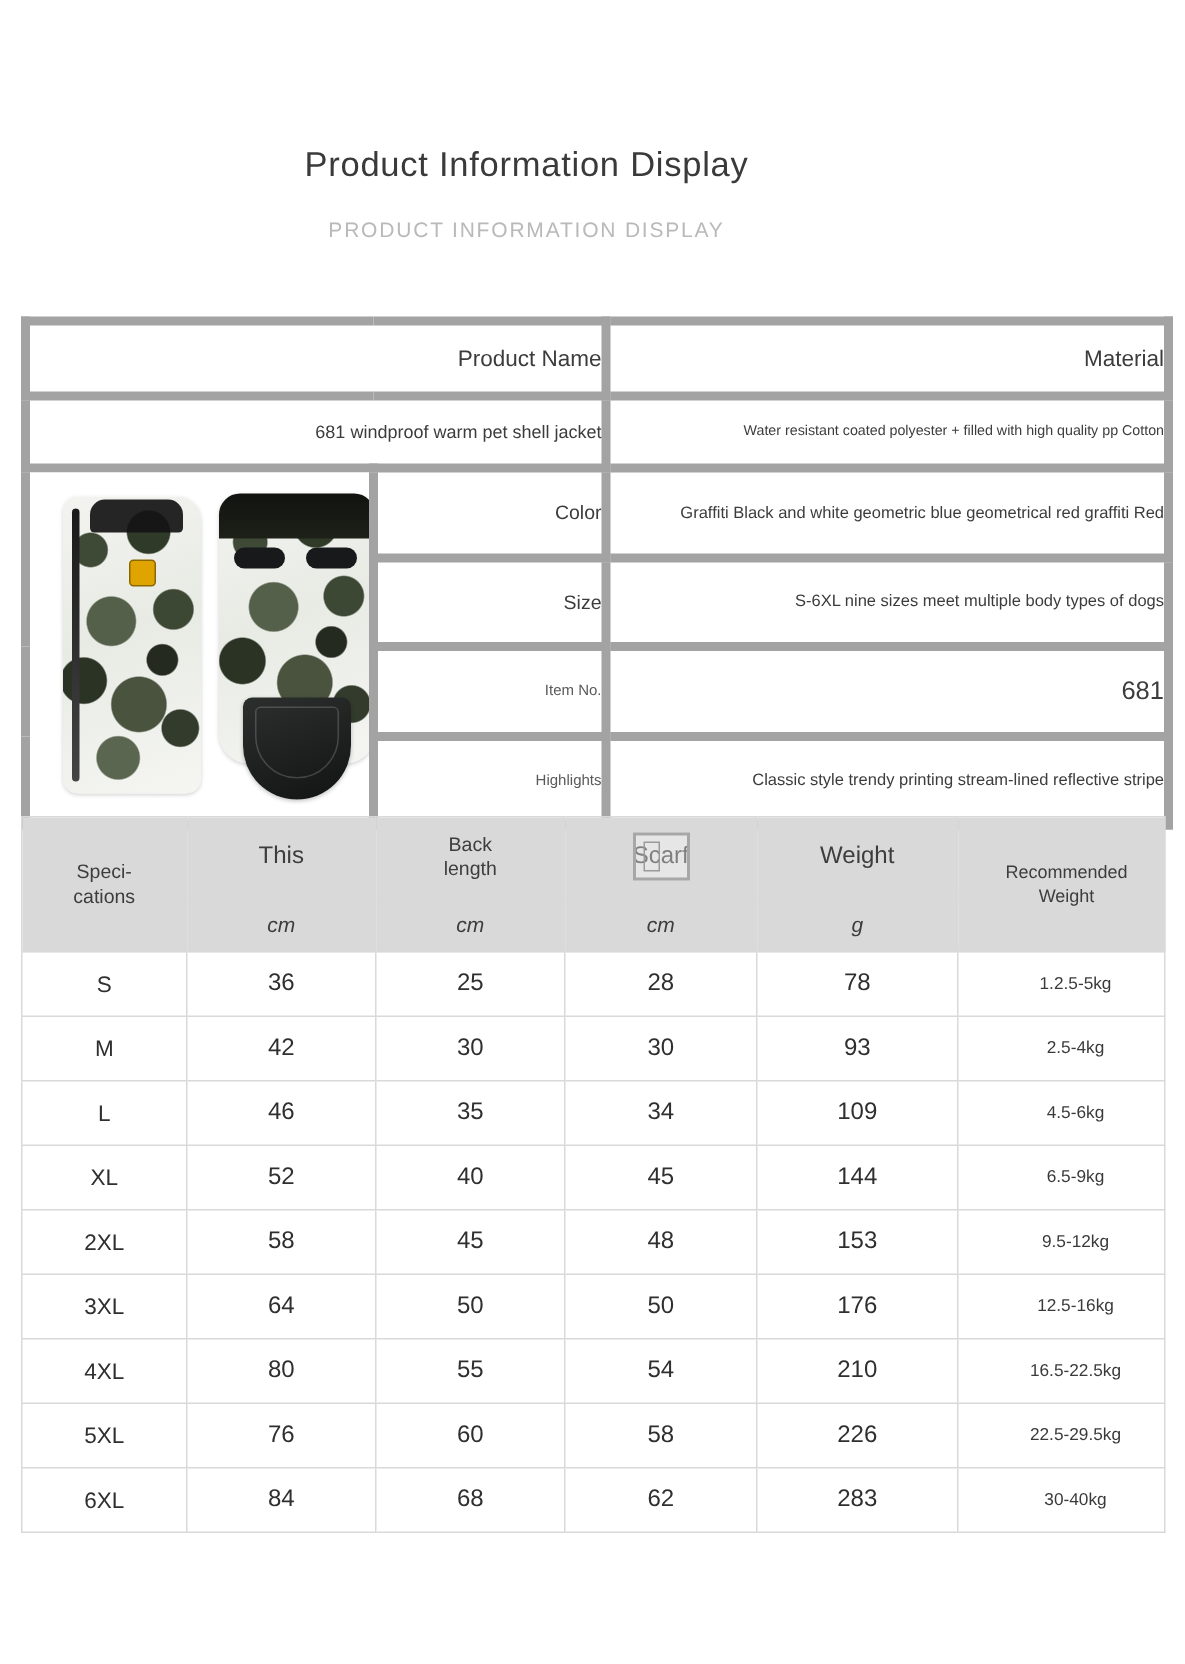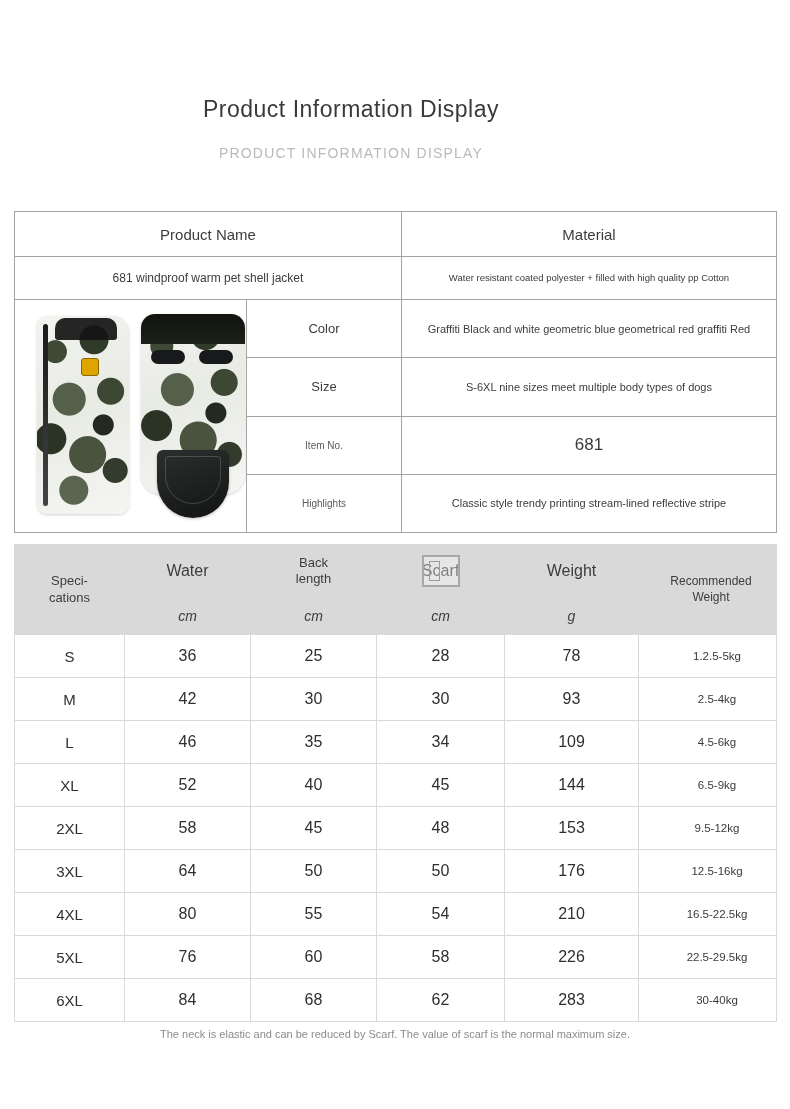--- a/index.html
+++ b/index.html
@@ -44,24 +44,24 @@
   
   .info-table {
     position: absolute;
     left: 14px;
     top: 211px;
     width: 762px;
     border-collapse: collapse;
     table-layout: fixed;
   }
   .info-table td {
-    border: 1px solid #a3a3a3;
+    border: 6px solid #a3a3a3;
     padding: 0;
     vertical-align: middle;
-    text-align: center;
+    text-align: right;
   }
   .cell-pad {
     padding: 8px 10px;
   }
   .hdr-name {
     font-size: 15px;
     color: #3c3c3c;
     height: 44px;
   }
   .hdr-material {
@@ -374,21 +374,21 @@
       <col style="width:128px">
       <col style="width:134px">
       <col style="width:138px">
     </colgroup>
     <thead>
       <tr>
         <td rowspan="2" class="th-spec">
           <span>Speci-</span><br>
           <span>cations</span>
         </td>
-        <td class="th-main">Water</td>
+        <td class="th-main">This</td>
         <td class="th-main th-spec">
           <span>Back</span><br>
           <span>length</span>
         </td>
         <td class="th-main">
           <span class="scarf-mark">
             <span>Scarf</span>
             <span class="box"></span>
           </span>
         </td>
@@ -475,16 +475,15 @@
         <td>84</td>
         <td>68</td>
         <td>62</td>
         <td>283</td>
         <td class="rec">30-40kg</td>
       </tr>
     </tbody>
   </table>
 
   <div class="notes">
-    <div>The neck is elastic and can be reduced by Scarf. The value of scarf is the normal maximum size.</div>
   </div>
 
 </div>
 
 </body></html>

